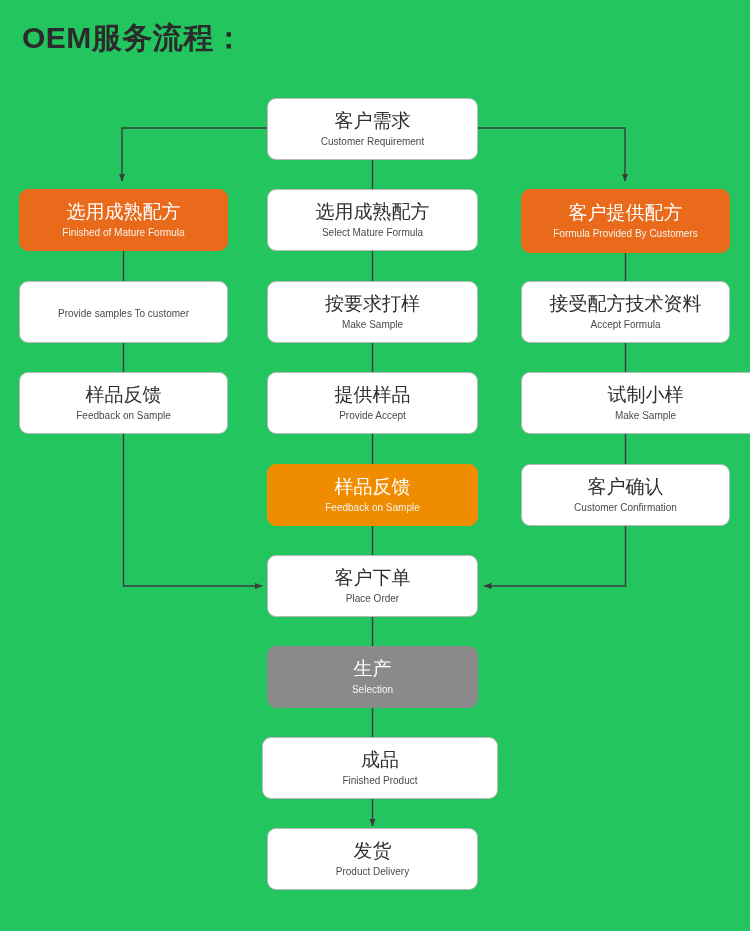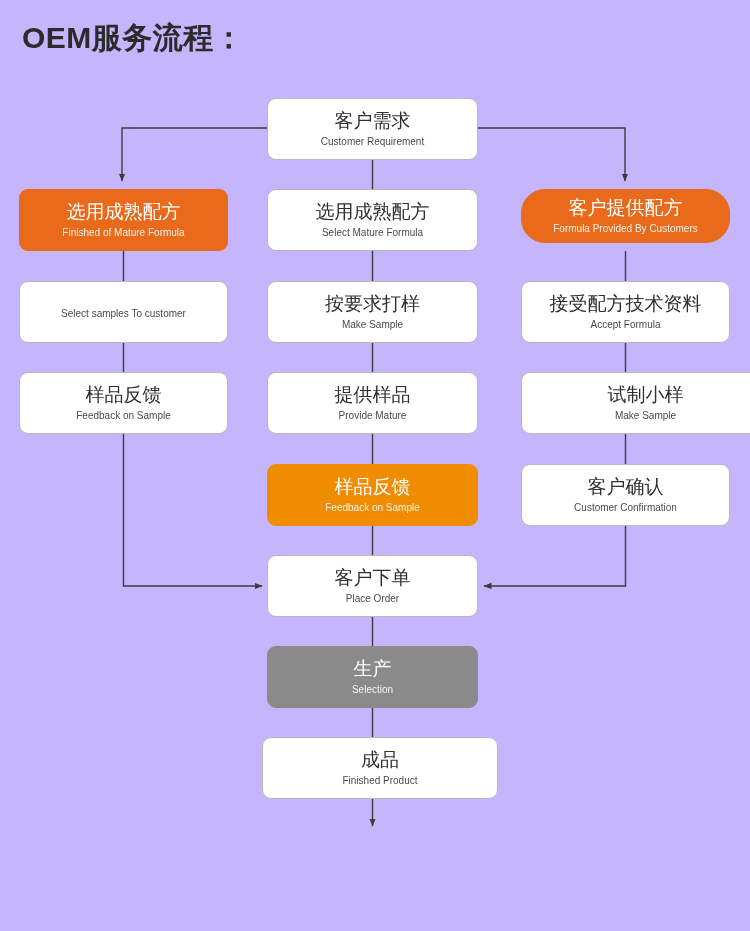--- a/index.html
+++ b/index.html
@@ -7,21 +7,21 @@
     padding: 0;
     background: #ffffff;
   }
   body {
     font-family: "Liberation Sans", "DejaVu Sans", sans-serif;
   }
   #canvas {
     position: relative;
     width: 750px;
     height: 931px;
-    background: #c4b5fd;
+    background: #22c55e;
     overflow: hidden;
   }
 
   
   #title {
     position: absolute;
     left: 22px;
     top: 18px;
     font-size: 30px;
     font-weight: bold;
@@ -149,44 +149,44 @@
   </div>
 
   <div class="node orange-dark" style="left:19px; top:189px; width:209px; height:62px;">
     <div class="cn">选用成熟配方</div>
     <div class="en">Finished of Mature Formula</div>
   </div>
   <div class="node plain" style="left:267px; top:189px; width:211px; height:62px;">
     <div class="cn">选用成熟配方</div>
     <div class="en">Select Mature Formula</div>
   </div>
-  <div class="node orange-dark" style="left:521px; top:189px; width:209px; height:54px;border-radius:24px;">
+  <div class="node orange-dark" style="left:521px; top:189px; width:209px; height:64px;">
     <div class="cn">客户提供配方</div>
     <div class="en">Formula  Provided By Customers</div>
   </div>
 
   <div class="node plain" style="left:19px; top:281px; width:209px; height:62px;">
-    <div class="en">Select samples To customer</div>
+    <div class="en">Provide samples To customer</div>
   </div>
   <div class="node plain" style="left:267px; top:281px; width:211px; height:62px;">
     <div class="cn">按要求打样</div>
     <div class="en">Make Sample</div>
   </div>
   <div class="node plain" style="left:521px; top:281px; width:209px; height:62px;text-align:center;">
     <div class="cn">接受配方技术资料</div>
     <div class="en">Accept Formula</div>
   </div>
 
   <div class="node plain" style="left:19px; top:372px; width:209px; height:62px;">
     <div class="cn">样品反馈</div>
     <div class="en">Feedback on Sample</div>
   </div>
   <div class="node plain" style="left:267px; top:372px; width:211px; height:62px;">
     <div class="cn">提供样品</div>
-    <div class="en">Provide Mature</div>
+    <div class="en">Provide Accept</div>
   </div>
   <div class="node plain" style="left:521px; top:372px; width:249px; height:62px;">
     <div class="cn">试制小样</div>
     <div class="en">Make Sample</div>
   </div>
 
   <div class="node orange-bright" style="left:267px; top:464px; width:211px; height:62px;">
     <div class="cn">样品反馈</div>
     <div class="en">Feedback on Sample</div>
   </div>
@@ -203,14 +203,18 @@
   <div class="node gray" style="left:267px; top:646px; width:211px; height:62px;">
     <div class="cn">生产</div>
     <div class="en">Selection</div>
   </div>
 
   <div class="node plain" style="left:262px; top:737px; width:236px; height:62px;">
     <div class="cn">成品</div>
     <div class="en">Finished Product</div>
   </div>
 
+  <div class="node plain" style="left:267px; top:828px; width:211px; height:62px;">
+    <div class="cn">发货</div>
+    <div class="en">Product Delivery</div>
+  </div>
 
 </div>
 
 </body></html>

